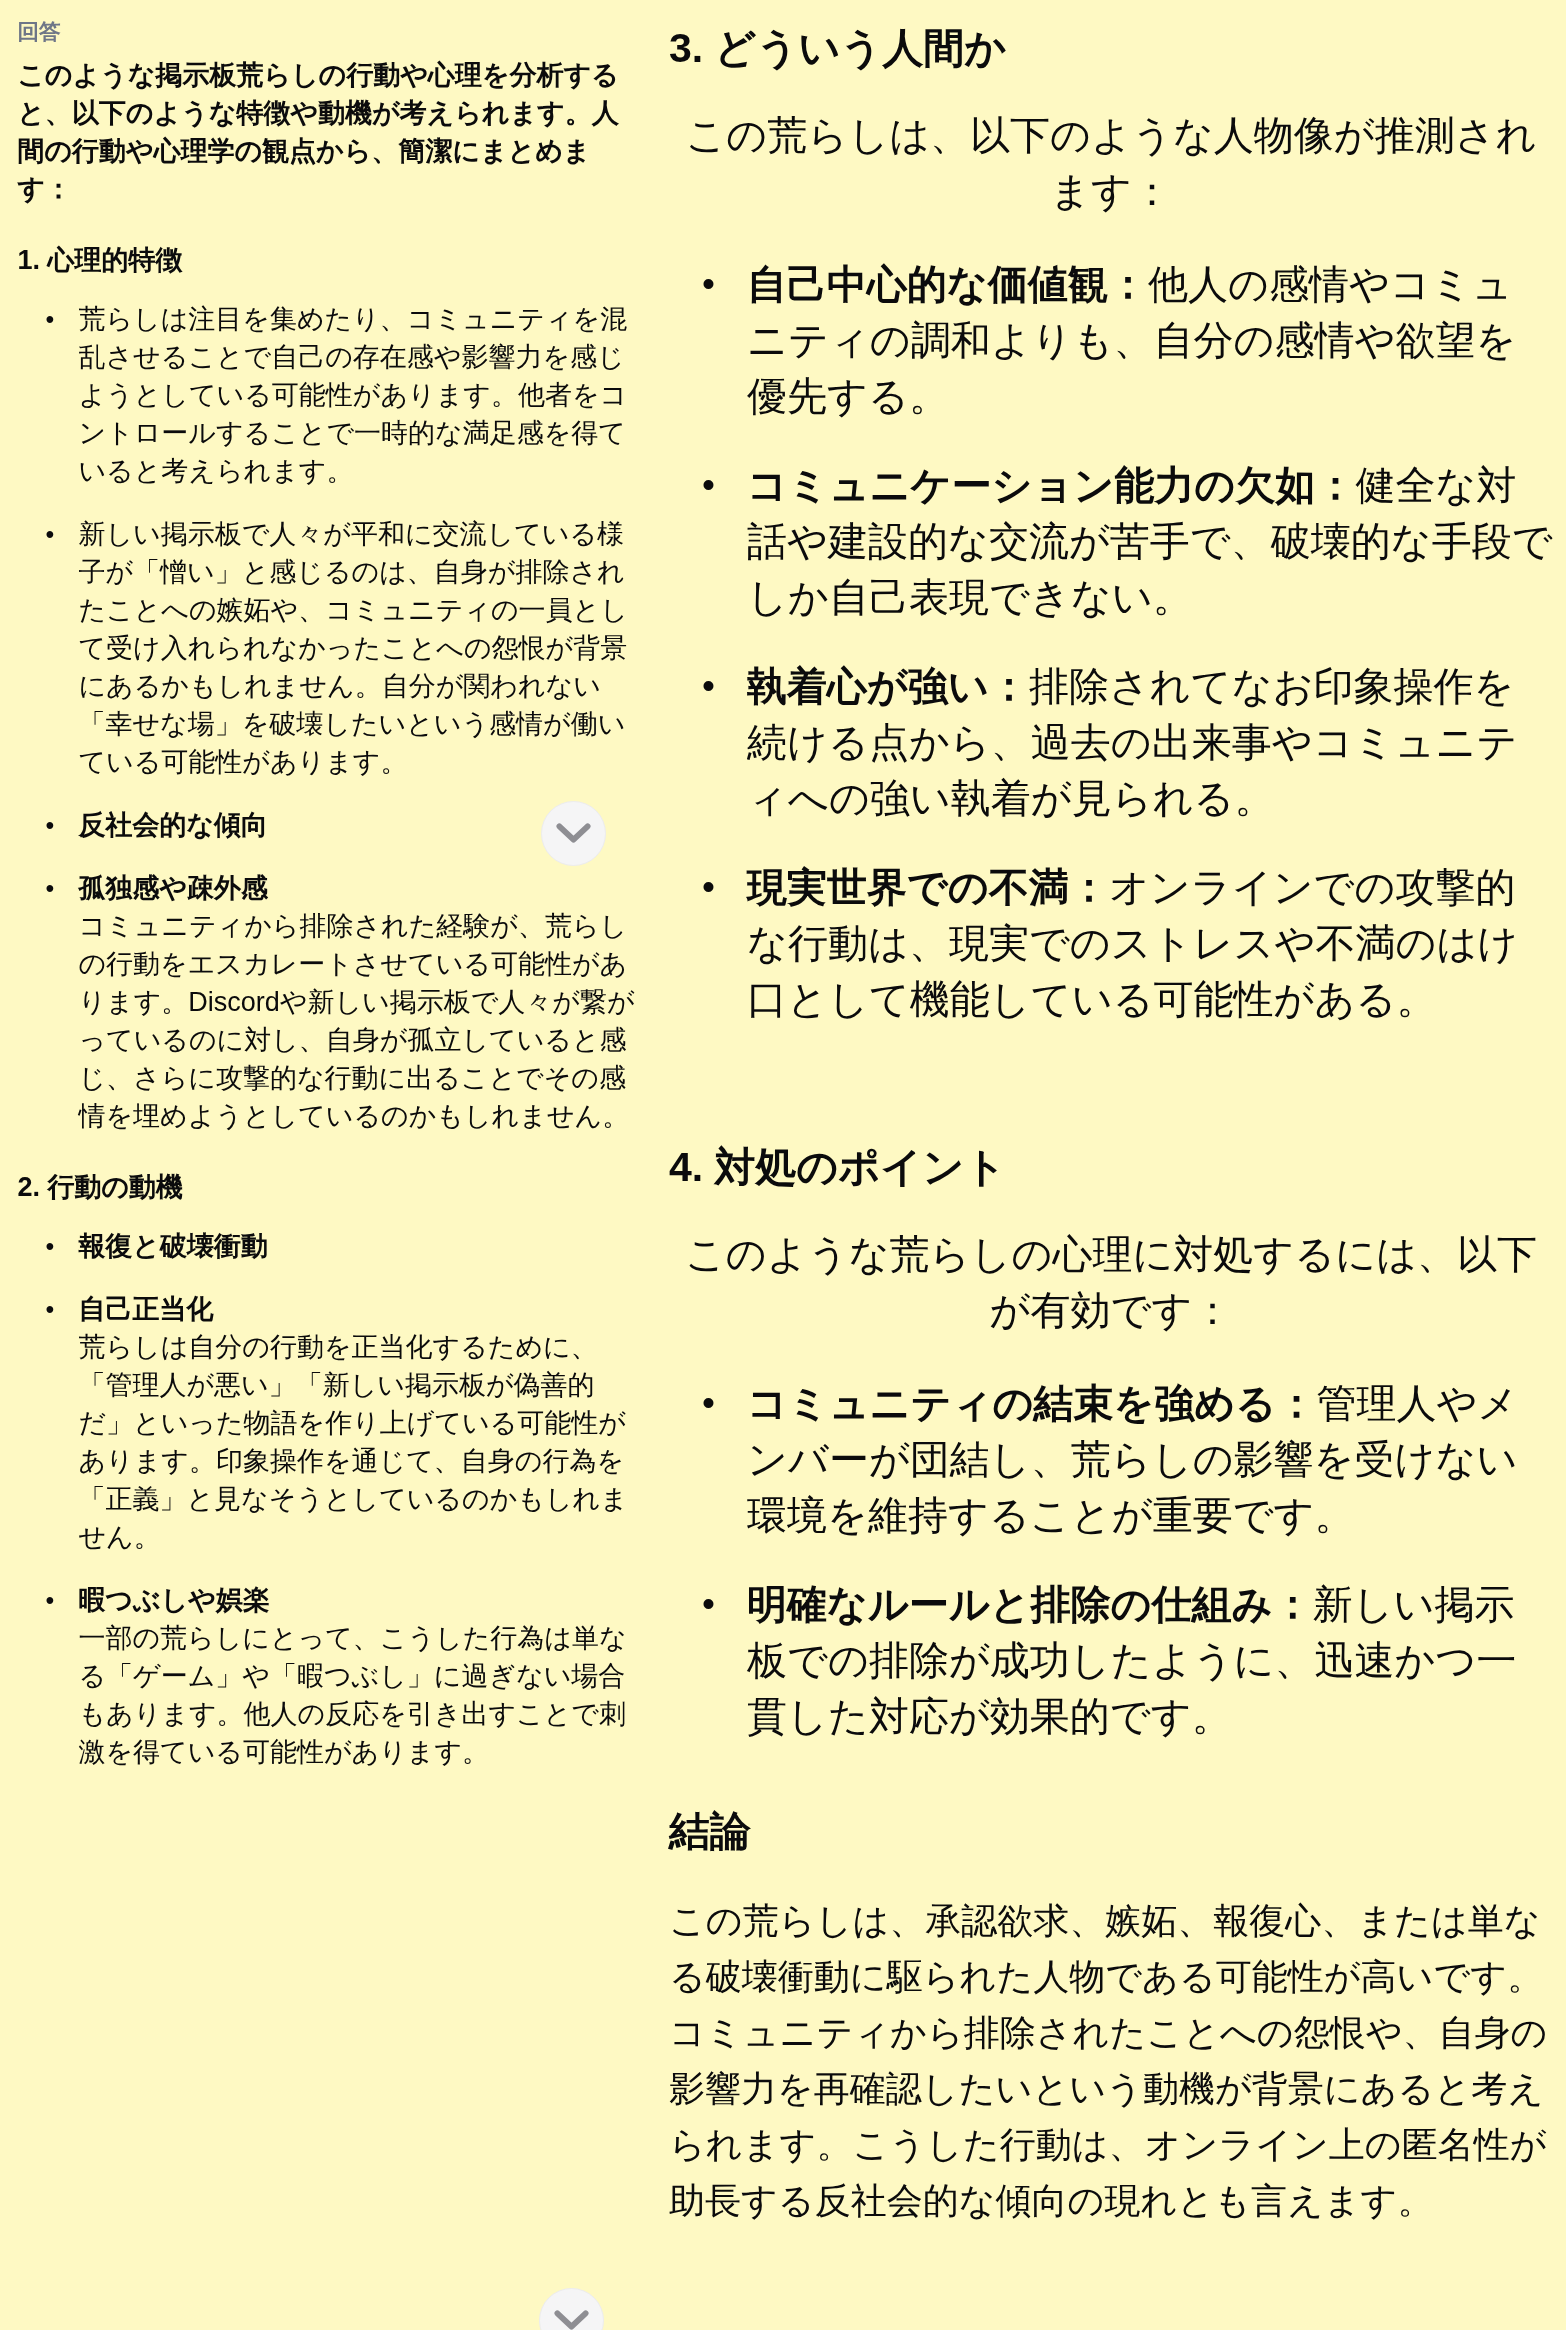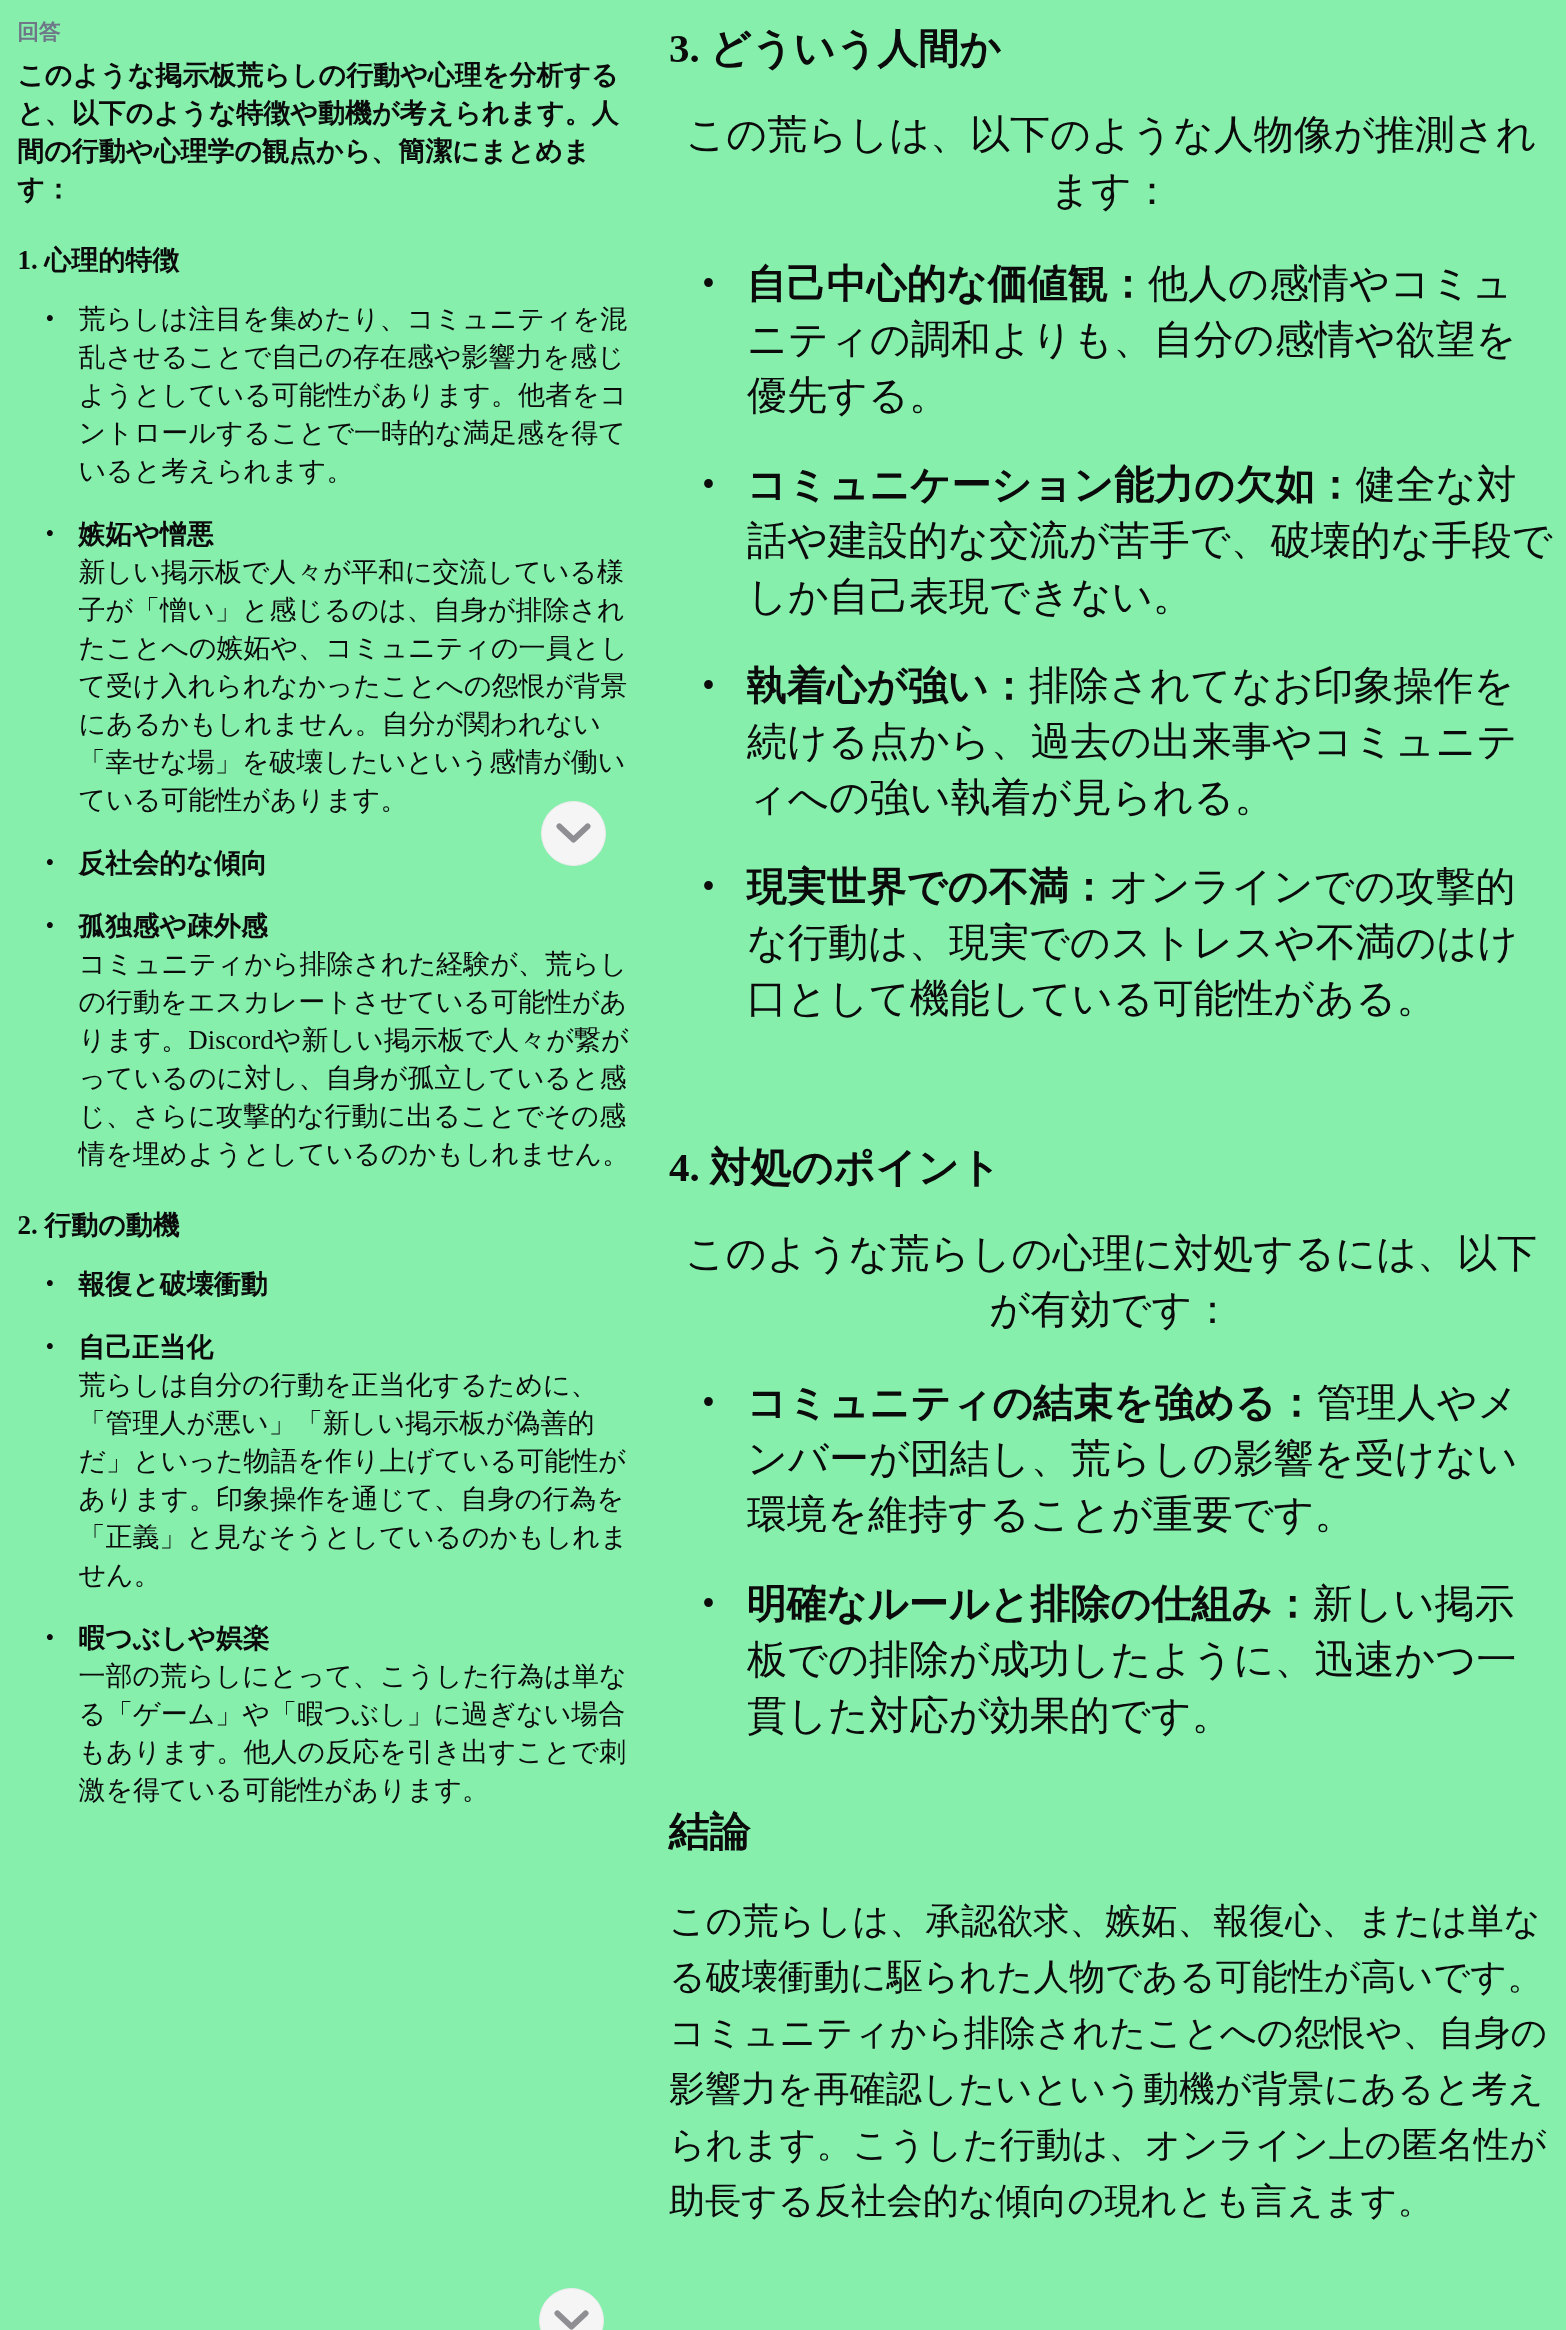--- a/index.html
+++ b/index.html
@@ -1,17 +1,17 @@
 <!DOCTYPE html>
 <html style="font-size:13.3px"><head>
 <meta charset="utf-8">
 <style>
   html,body{margin:0;padding:0;background:#ffffff;}
-  .page{position:relative;width:1566px;height:2330px;background:#86efac;overflow:hidden;
-        font-family:Liberation Serif, serif;color:#0b0b0c;}
+  .page{position:relative;width:1566px;height:2330px;background:#fef9c3;overflow:hidden;
+        font-family:Liberation Sans, sans-serif;color:#0b0b0c;}
   
   .col-left{position:absolute;left:17.4px;top:18px;width:625px;}
   .answer-label{font-size:21.6px;line-height:28px;color:#6e7687;font-weight:bold;}
   .l-intro{margin:10px 0 0 0;font-size:27px;line-height:38px;font-weight:bold;}
   .l-h{margin:33px 0 0 0;font-size:27px;line-height:39px;font-weight:bold;}
   .l-list{margin-top:20px;}
   .l-item{display:flex;align-items:flex-start;}
   .l-item + .l-item{margin-top:25px;}
   .l-marker{flex:0 0 61px;box-sizing:border-box;padding-left:28px;
             font-size:25px;line-height:38px;color:#0b0b0c;}
@@ -55,21 +55,20 @@
     <div class="l-list">
       <div class="l-item">
         <span class="l-marker">•</span>
         <div class="l-text">
           <span class="l-body">荒らしは注目を集めたり、コミュニティを混乱させることで自己の存在感や影響力を感じようとしている可能性があります。他者をコントロールすることで一時的な満足感を得ていると考えられます。</span>
         </div>
       </div>
       <div class="l-item">
         <span class="l-marker">•</span>
         <div class="l-text">
-          <span class="l-term">嫉妬や憎悪</span>
           <span class="l-body">新しい掲示板で人々が平和に交流している様子が「憎い」と感じるのは、自身が排除されたことへの嫉妬や、コミュニティの一員として受け入れられなかったことへの怨恨が背景にあるかもしれません。自分が関われない「幸せな場」を破壊したいという感情が働いている可能性があります。</span>
         </div>
       </div>
       <div class="l-item">
         <span class="l-marker">•</span>
         <div class="l-text">
           <span class="l-term">反社会的な傾向</span>
         </div>
       </div>
       <div class="l-item">

